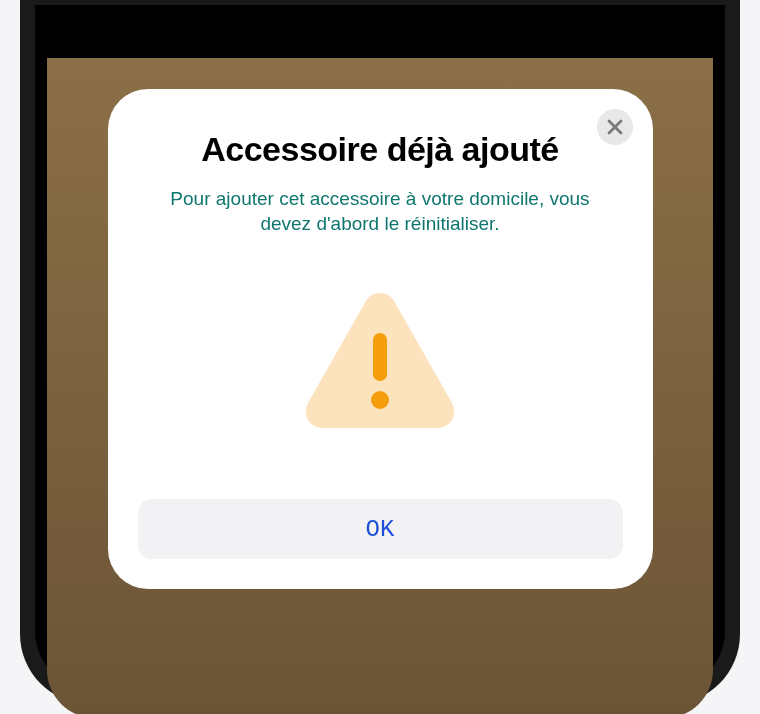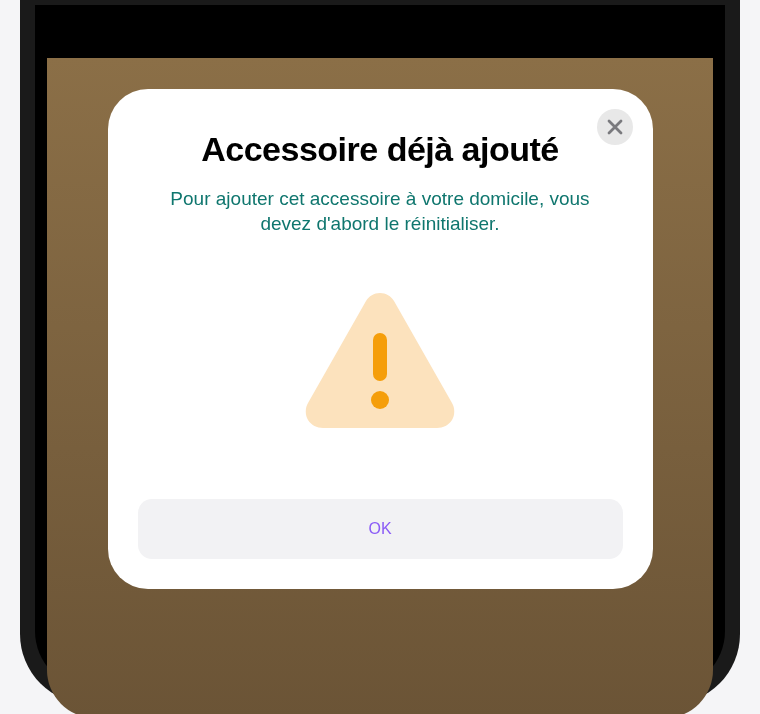--- a/index.html
+++ b/index.html
@@ -110,25 +110,25 @@
       height: 150px;
     }
     
     .ok-button {
       width: 100%;
       max-width: 490px;
       height: 60px;
       background: #f2f2f4;
       border: none;
       border-radius: 14px;
-      font-size: 16px;
+      font-size: 24px;
       font-weight: 500;
-      color: #8b5cf6;
+      color: #1d4ed8;
       cursor: pointer;
-      font-family: Liberation Sans, sans-serif;
+      font-family: Liberation Mono, monospace;
     }
   </style>
 </head>
 <body>
 
 <div class="phone-frame">
   <div class="phone-inner">
     <div class="screen">
 
       <div class="modal">

